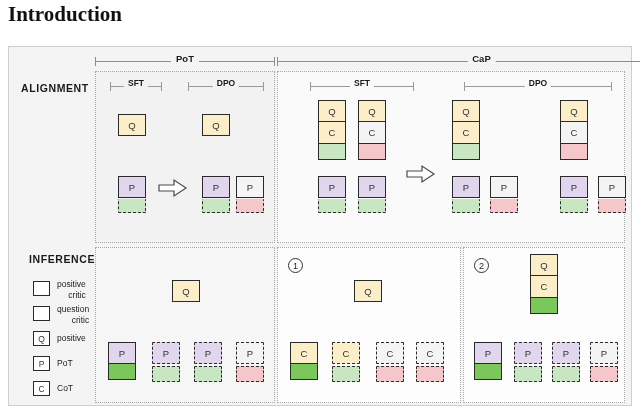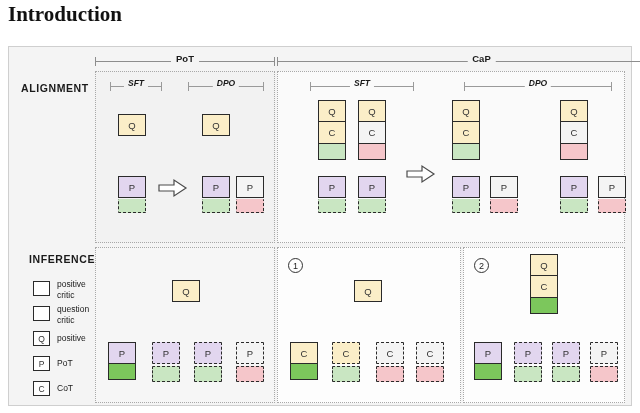--- a/index.html
+++ b/index.html
@@ -48,21 +48,21 @@
     position:absolute;border:1px dotted #a8a8a8;box-sizing:border-box;background:transparent;
   }
   #panel-pot-align{left:86px;top:24px;width:180px;height:172px;background:#f2f2f2;}
   #panel-cap-align{left:268px;top:24px;width:348px;height:172px;background:#fafafa;}
 
   #panel-pot-inf{left:86px;top:200px;width:180px;height:156px;background:#f6f6f6;}
   #panel-cap-inf1{left:268px;top:200px;width:184px;height:156px;background:#fdfdfd;}
   #panel-cap-inf2{left:454px;top:200px;width:162px;height:156px;background:#fdfdfd;}
 
   
-  .subbracket{position:absolute;height:16px;font-style:italic;}
+  .subbracket{position:absolute;height:16px;}
   .subbracket .line{position:absolute;left:0;right:0;top:8px;height:0;border-top:1px solid #9a9a9a;}
   .subbracket .cap{position:absolute;top:4px;width:0;height:9px;border-left:1px solid #9a9a9a;}
   .subbracket .cap.l{left:0;}
   .subbracket .cap.r{right:0;}
   .subbracket .txt{
     position:absolute;left:50%;top:0;transform:translateX(-50%);
     background:#f2f2f2;padding:0 4px;font-size:8.5px;font-weight:bold;color:#1a1a1a;
   }
   #sub-pot-sft{left:14px;top:6px;width:52px;}
   #sub-pot-dpo{left:92px;top:6px;width:76px;}
@@ -101,21 +101,21 @@
 
   
   .circle-num{
     position:absolute;width:15px;height:15px;border:1.2px solid #333;border-radius:50%;
     font-size:9px;color:#222;display:flex;align-items:center;justify-content:center;
     box-sizing:border-box;
   }
 
   
   #legend{position:absolute;left:24px;top:232px;width:62px;}
-  .legend-row{position:relative;height:25px;}
+  .legend-row{position:relative;height:25px;text-align:right;}
   .legend-swatch{
     position:absolute;left:0;top:2px;width:17px;height:15px;box-sizing:border-box;
     border:1.4px solid #2a2a2a;display:flex;align-items:center;justify-content:center;
     font-size:8.5px;color:#333;background:#ffffff;
   }
   .legend-text{
     position:absolute;left:24px;top:0px;font-size:8.5px;color:#1a1a1a;line-height:11px;
     white-space:pre-line;
   }
   .legend-text.single{top:4px;}

